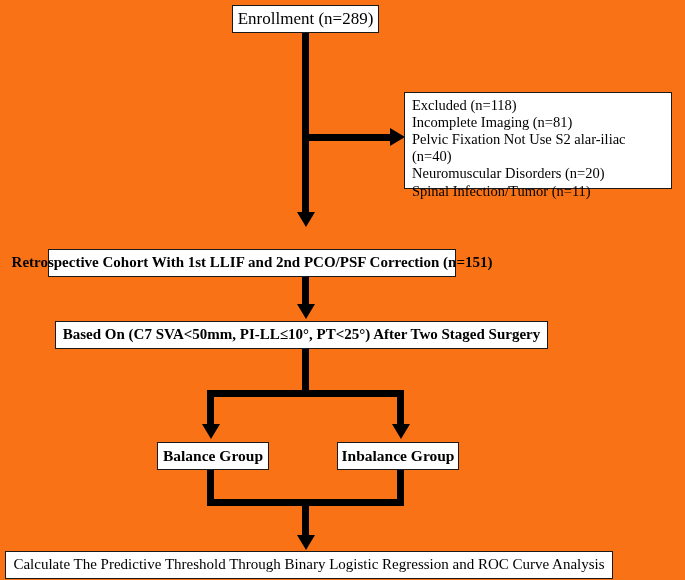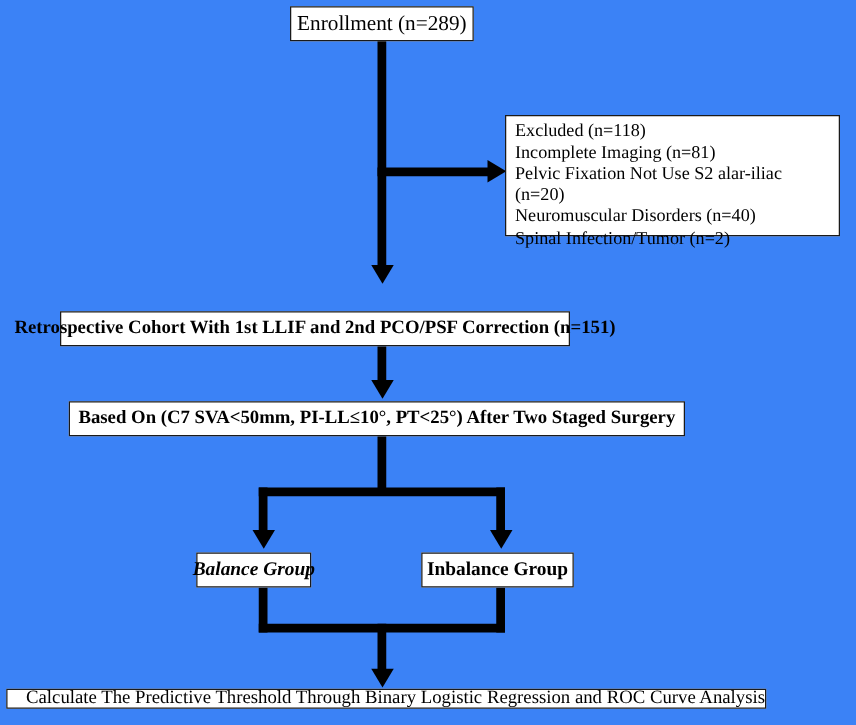--- a/index.html
+++ b/index.html
@@ -4,21 +4,21 @@
 <style>
   html, body {
     margin: 0;
     padding: 0;
     background: #ffffff;
   }
   #flowchart {
     position: relative;
     width: 685px;
     height: 580px;
-    background: #3b82f6;
+    background: #f97316;
     font-family: "Liberation Serif", "DejaVu Serif", serif;
     overflow: hidden;
   }
   .node {
     position: absolute;
     box-sizing: border-box;
     border: 1px solid #1a1a1a;
     background: #ffffff;
     display: flex;
     align-items: center;
@@ -87,39 +87,39 @@
   <div class="arrow-down" style="left:296.5px; top:535px;"></div>
 
   <div class="node" style="left:232px; top:5px; width:147px; height:28px; font-size:17px;">
     <span>Enrollment (n=289)</span>
   </div>
 
   <div class="node left" style="left:404px; top:92px; width:268px; height:97px; font-size:14.5px;">
     <span class="lines">
       <span>Excluded (n=118)</span>
       <span>Incomplete Imaging (n=81)</span>
-      <span>Pelvic Fixation Not Use S2 alar-iliac (n=20)</span>
-      <span>Neuromuscular Disorders (n=40)</span>
-      <span>Spinal Infection/Tumor (n=2)</span>
+      <span>Pelvic Fixation Not Use S2 alar-iliac (n=40)</span>
+      <span>Neuromuscular Disorders (n=20)</span>
+      <span>Spinal Infection/Tumor (n=11)</span>
     </span>
   </div>
 
   <div class="node bold" style="left:48px; top:249px; width:408px; height:28px; font-size:15px;">
     <span>Retrospective Cohort With 1st LLIF and 2nd PCO/PSF Correction (n=151)</span>
   </div>
 
   <div class="node bold" style="left:55px; top:321px; width:493px; height:28px; font-size:15px;">
     <span>Based On (C7 SVA&lt;50mm, PI-LL≤10°, PT&lt;25°) After Two Staged Surgery</span>
   </div>
 
-  <div class="node bold" style="left:157px; top:442px; width:92px; height:28px; font-size:15.5px;font-style:italic;">
+  <div class="node bold" style="left:157px; top:442px; width:112px; height:28px; font-size:15.5px;">
     <span>Balance Group</span>
   </div>
 
   <div class="node bold" style="left:337px; top:442px; width:122px; height:28px; font-size:15.5px;">
     <span>Inbalance Group</span>
   </div>
 
-  <div class="node" style="left:5px; top:551px; width:608px; height:16px; font-size:15px;justify-content:flex-end;">
+  <div class="node" style="left:5px; top:551px; width:608px; height:28px; font-size:15px;">
     <span>Calculate The Predictive Threshold Through Binary Logistic Regression and ROC Curve Analysis</span>
   </div>
 
 </div>
 
 </body></html>

